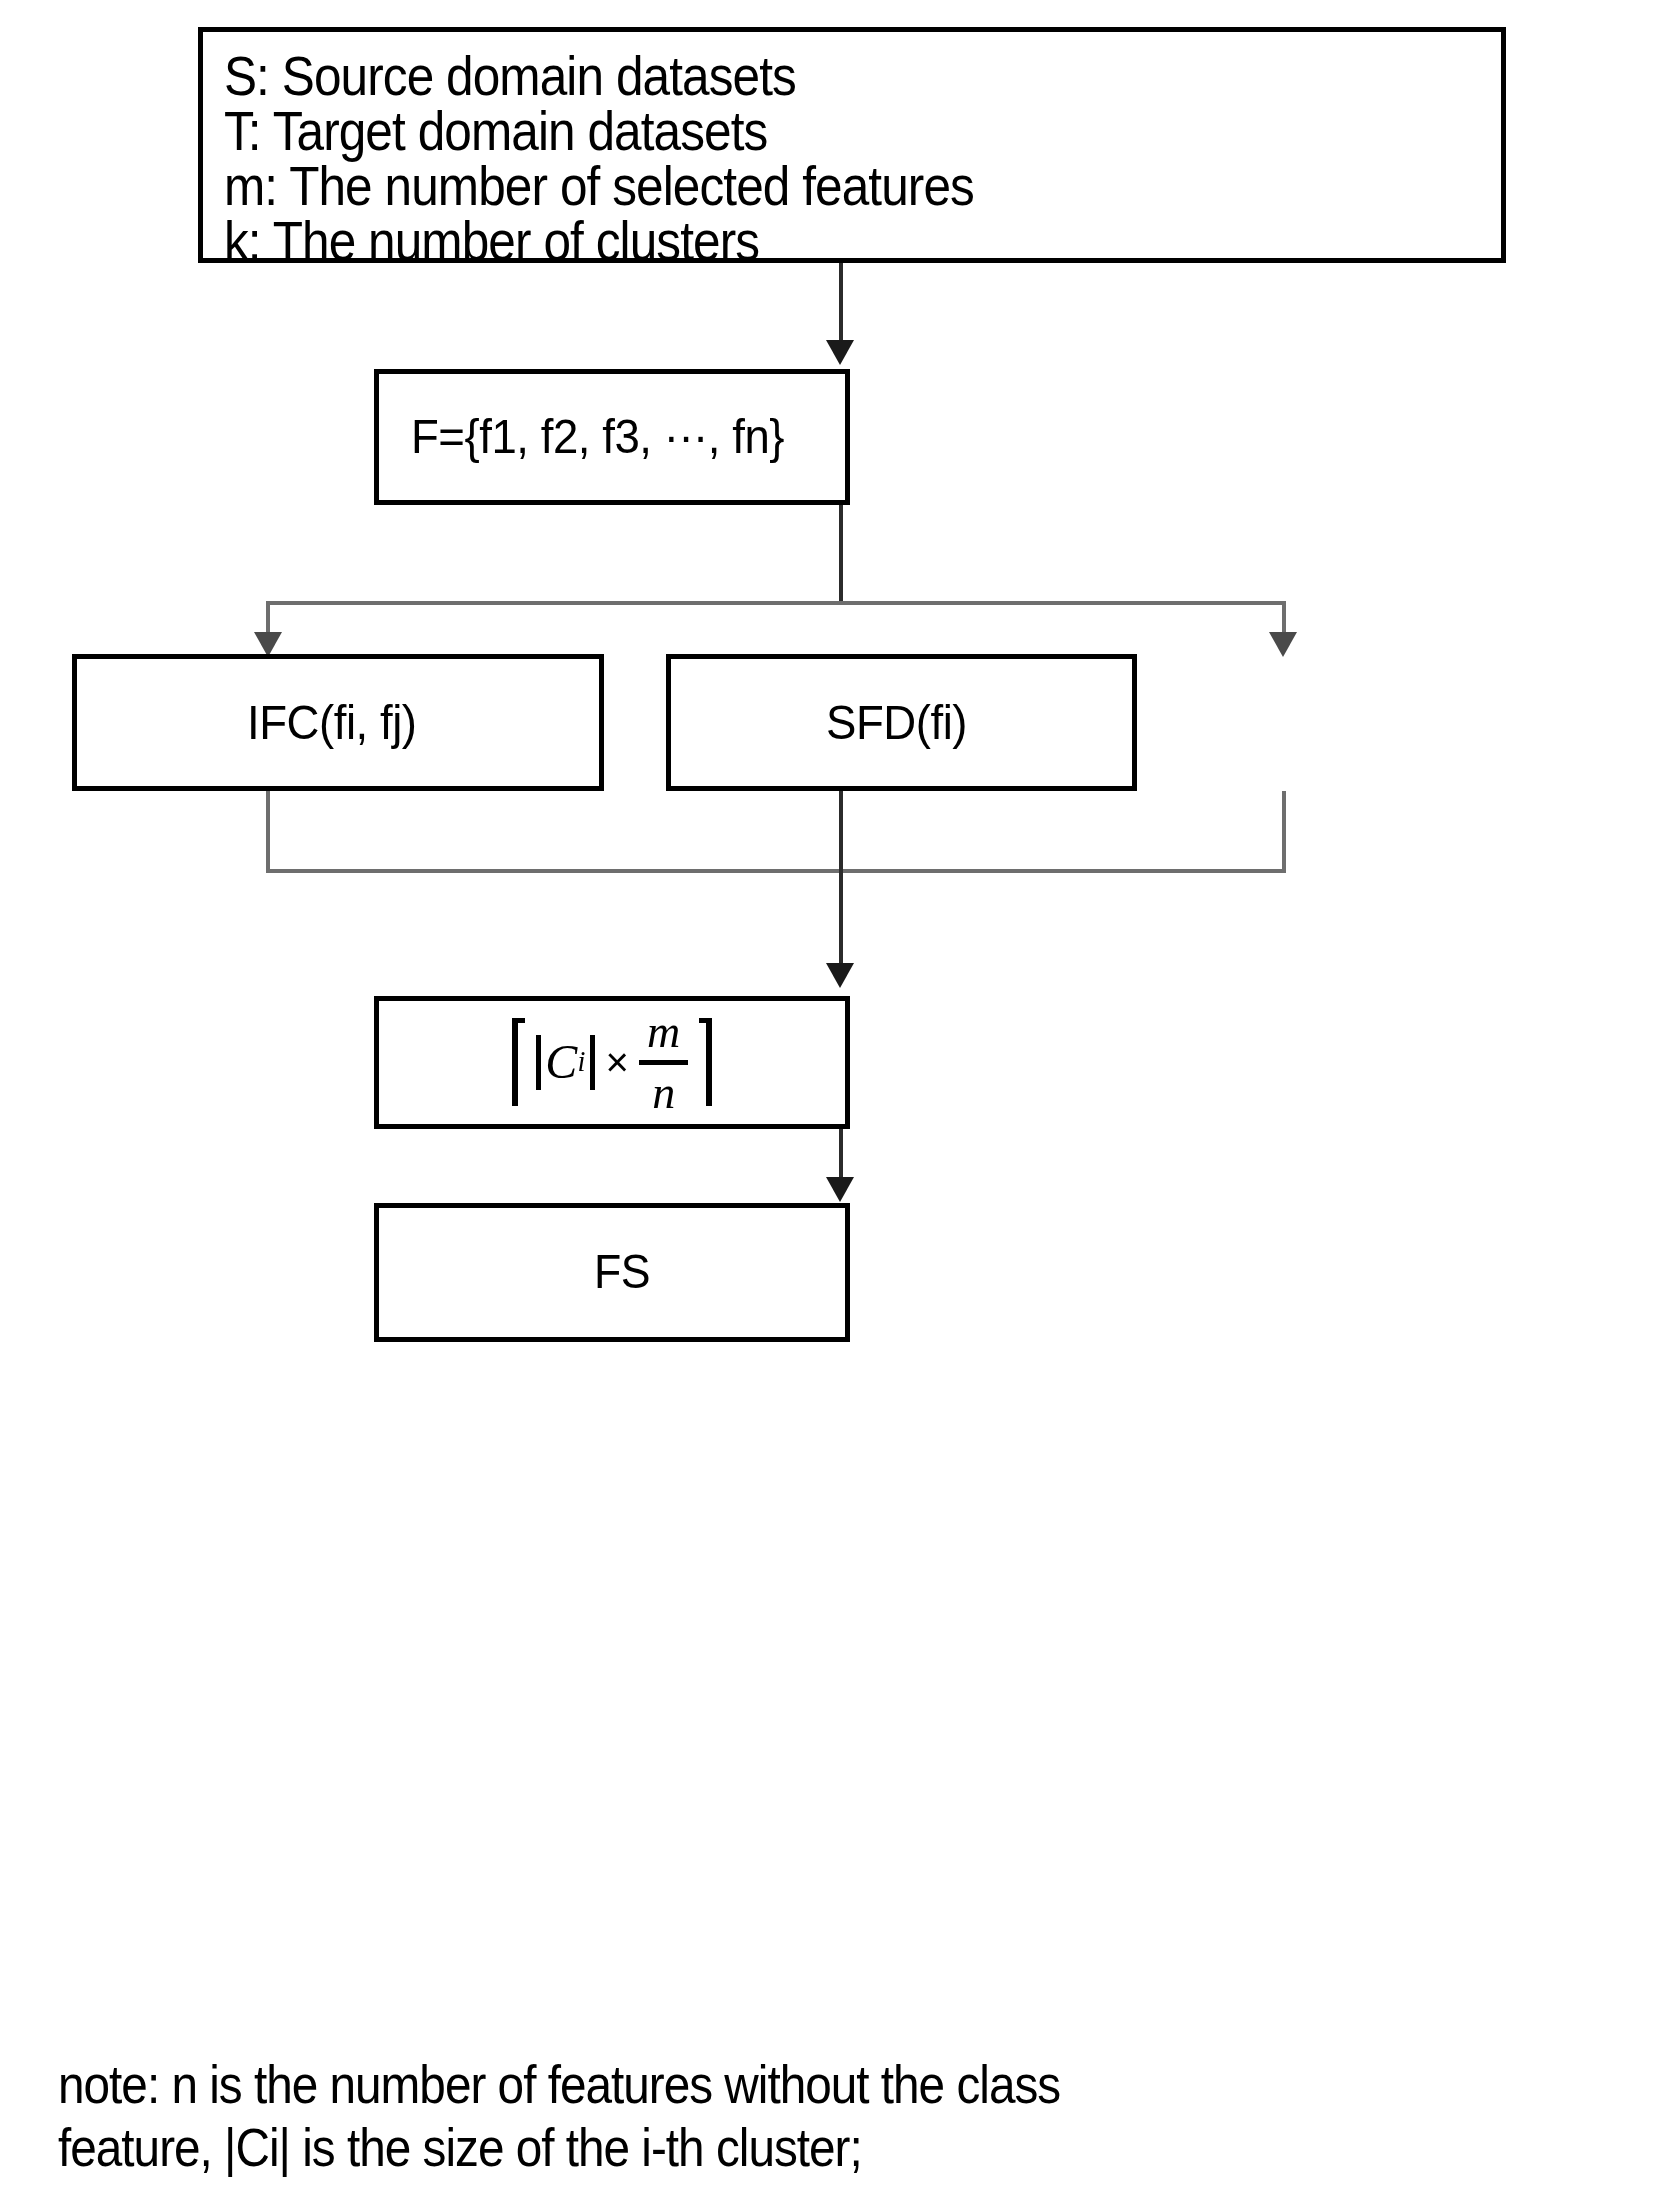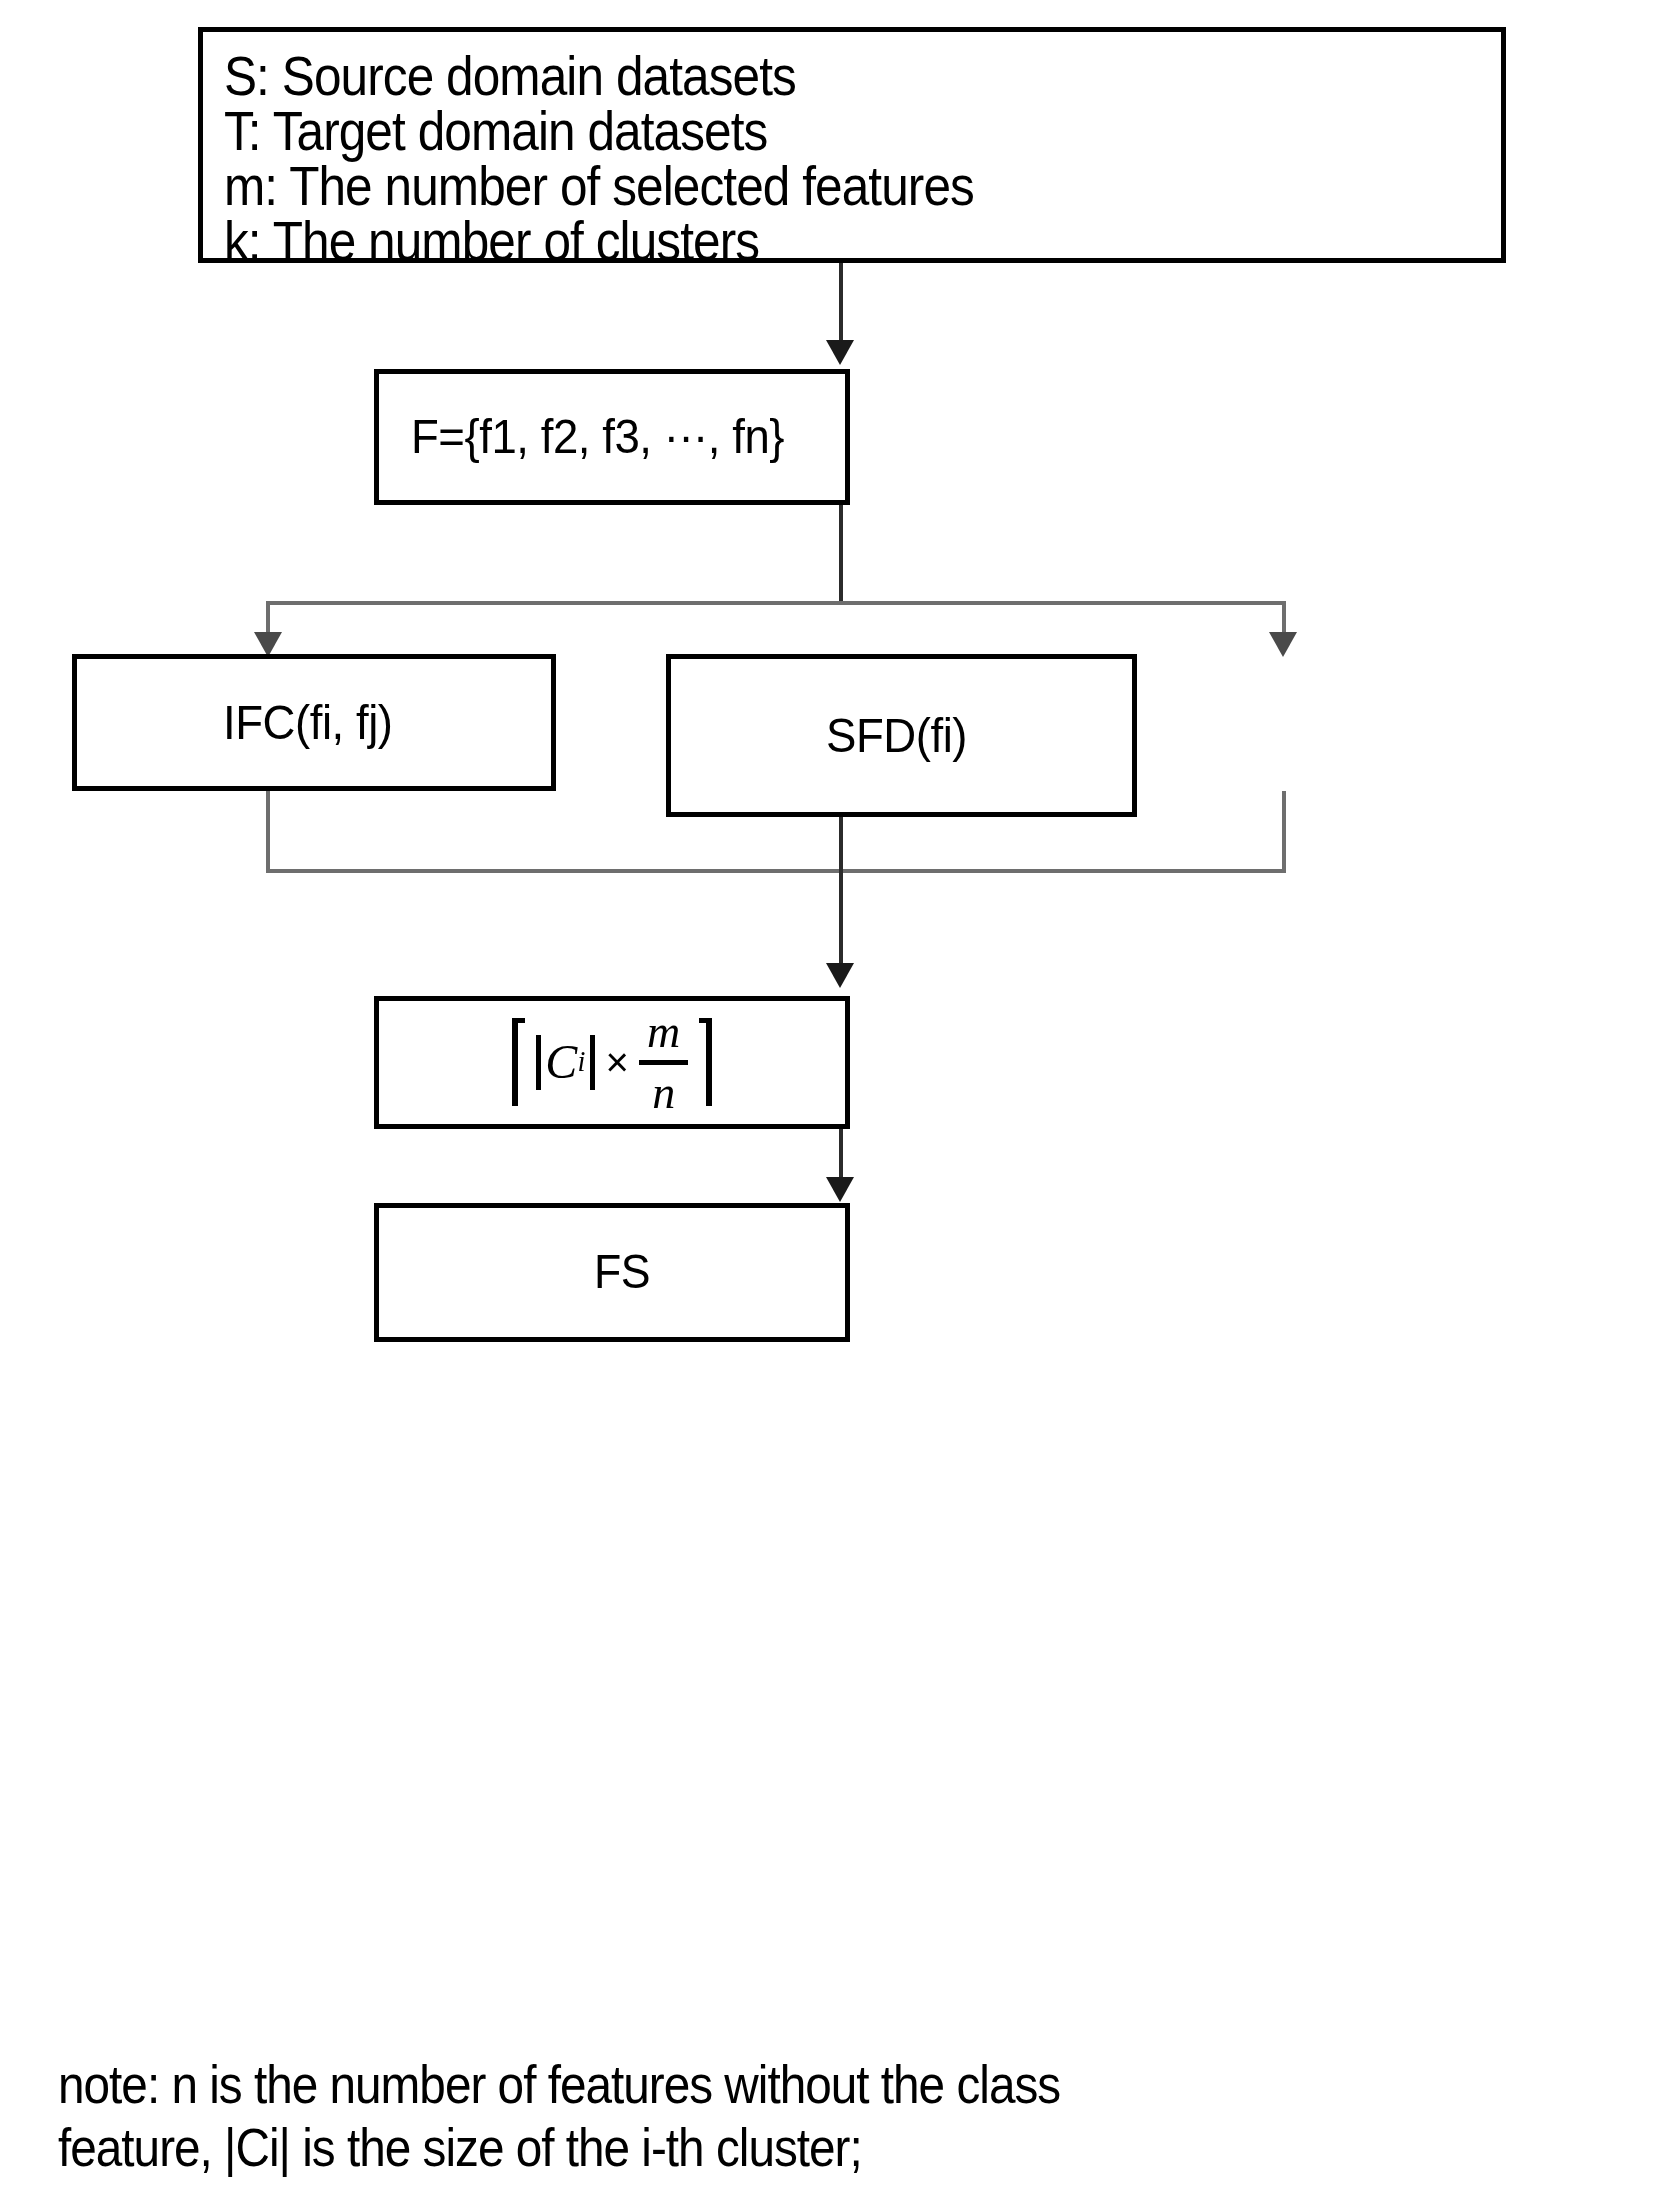--- a/index.html
+++ b/index.html
@@ -68,33 +68,33 @@
   }
   #box-feature-set .box-text {
     font-size: 49px;
     letter-spacing: -0.5px;
     transform: scaleX(0.93);
   }
   
   #box-ifc {
     left: 19px;
     top: 654px;
-    width: 484px;
+    width: 532px;
     height: 137px;
   }
   #box-ifc .box-text {
     font-size: 49px;
     transform: scaleX(0.93);
   }
   
   #box-sfd {
     left: 613px;
     top: 654px;
     width: 471px;
-    height: 163px;
+    height: 137px;
   }
   #box-sfd .box-text {
     font-size: 49px;
     transform: scaleX(0.93);
   }
   
   #box-formula {
     left: 321px;
     top: 996px;
     width: 476px;

